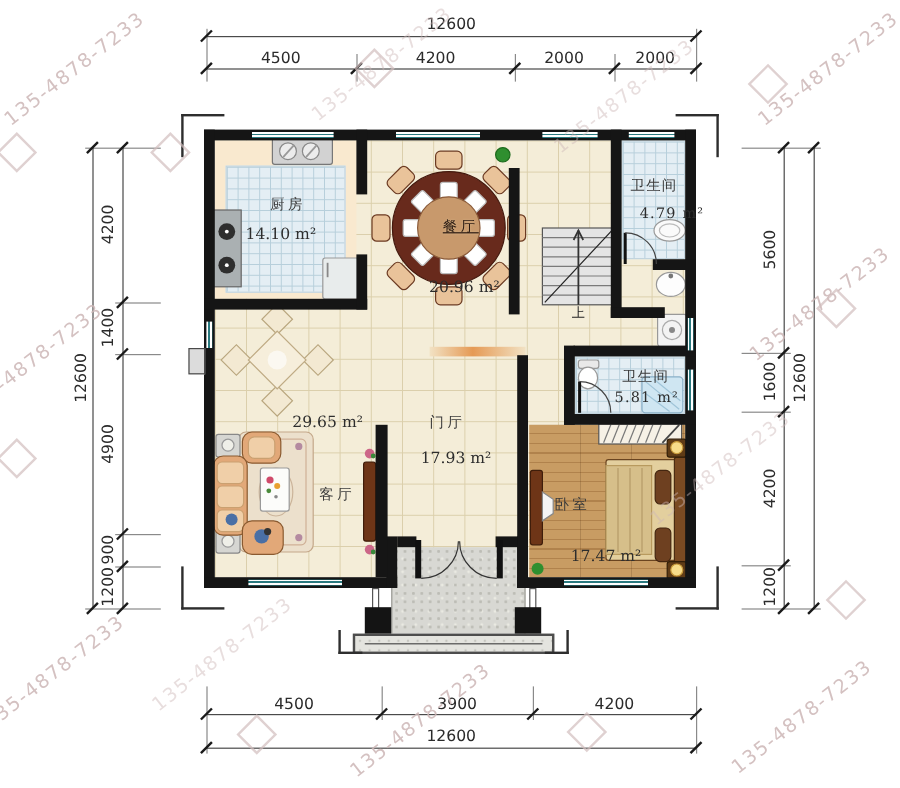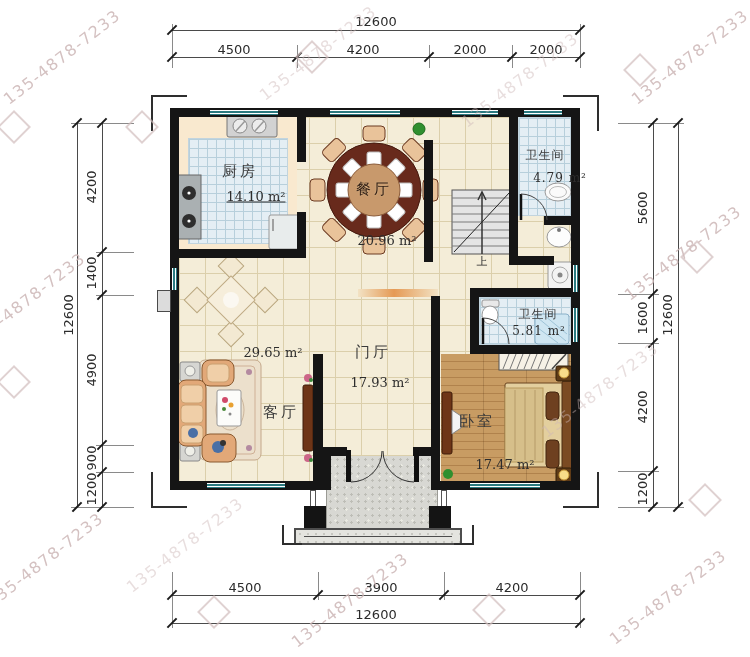--- a/index.html
+++ b/index.html
@@ -45,21 +45,21 @@
   .column{position:absolute;width:22px;height:22px;background:#141414;}
   .rail{position:absolute;width:4px;background:#fff;border:1px solid #555;}
   .chimney{position:absolute;background:#dcdcdc;border:1px solid #4a4a4a;box-sizing:border-box;}
   .threshold{position:absolute;background:linear-gradient(90deg,#f2e2c4,#e59a55 45%,#f2e2c4);}
   .steps{position:absolute;border:2px solid #4d4d4d;background-color:#e4e4df;
     background-image:radial-gradient(#c6c6c0 1px,transparent 1.3px);background-size:8px 8px;
     box-sizing:border-box;}
   .steps .inner{position:absolute;left:8px;right:8px;top:6px;height:1px;background:#4d4d4d;}
   
   .room-name{position:absolute;font-family:"DejaVu Serif","DejaVu Sans",serif;
-    font-size:15px;letter-spacing:3px;color:#3a3a3a;transform:translate(-50%,-50%);white-space:nowrap;}
+    font-size:12px;letter-spacing:3px;color:#3a3a3a;transform:translate(-50%,-50%);white-space:nowrap;}
   .room-area{position:absolute;font-family:"DejaVu Serif","DejaVu Sans",serif;
     font-size:13px;color:#2d2d2d;transform:translate(-50%,-50%);white-space:nowrap;}
   .sm{font-size:12px;letter-spacing:1px;}
   .up-label{position:absolute;font-size:11px;color:#222;transform:translate(-50%,-50%);}
   
   .wm-layer{position:absolute;inset:0;pointer-events:none;}
   .wm{position:absolute;font-size:16px;letter-spacing:1.5px;color:#cdb7b7;
       transform:translate(-50%,-50%) rotate(-38deg);white-space:nowrap;opacity:.85;}
   .wm.faint{opacity:.45;}
   .wm-diamond{position:absolute;width:20px;height:20px;border:2px solid #d2bdbd;
@@ -312,22 +312,22 @@
     </g>
     <g>
       <rect x="346" y="450" width="5" height="32" fill="#111"></rect>
       <rect x="414" y="450" width="5" height="32" fill="#111"></rect>
       <path d="M351,482 A31,31 0 0 0 382,451" fill="none" stroke="#333"></path>
       <path d="M414,482 A31,31 0 0 1 383,451" fill="none" stroke="#333"></path>
     </g>
   </svg>
 
   <div class="room-name" style="left:240px;top:171px;">厨房</div>
-  <div class="room-area" style="left:256px;top:196px;text-decoration:underline;">14.10 m²</div>
-  <div class="room-name" style="left:374px;top:189px;color:#2b1a12;text-shadow:0 0 2px #d9b98c;">餐厅</div>
+  <div class="room-area" style="left:234px;top:196px;">14.10 m²</div>
+  <div class="room-name" style="left:384px;top:189px;color:#2b1a12;text-shadow:0 0 2px #d9b98c;text-decoration:underline;">餐厅</div>
   <div class="room-area" style="left:387px;top:240px;">20.96 m²</div>
   <div class="room-name sm" style="left:545px;top:155px;">卫生间</div>
   <div class="room-area sm" style="left:541px;top:178px;margin-left:19px;">4.79 m²</div>
   <div class="room-name sm" style="left:538px;top:314px;">卫生间</div>
   <div class="room-area sm" style="left:539px;top:331px;">5.81 m²</div>
   <div class="room-name" style="left:373px;top:352px;">门厅</div>
   <div class="room-area" style="left:380px;top:382px;">17.93 m²</div>
   <div class="room-name" style="left:281px;top:412px;">客厅</div>
   <div class="room-area" style="left:273px;top:352px;">29.65 m²</div>
   <div class="room-name" style="left:477px;top:421px;">卧室</div>

